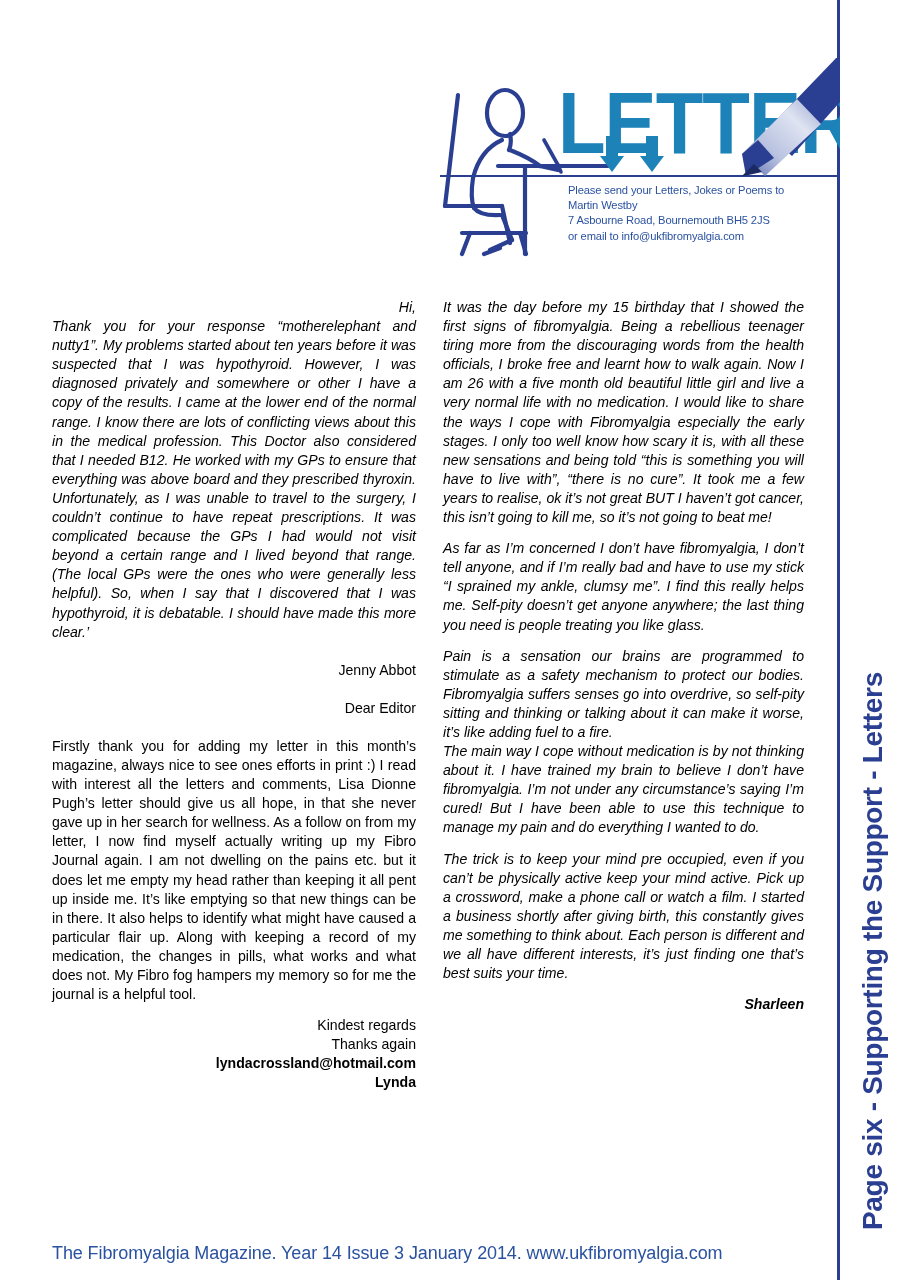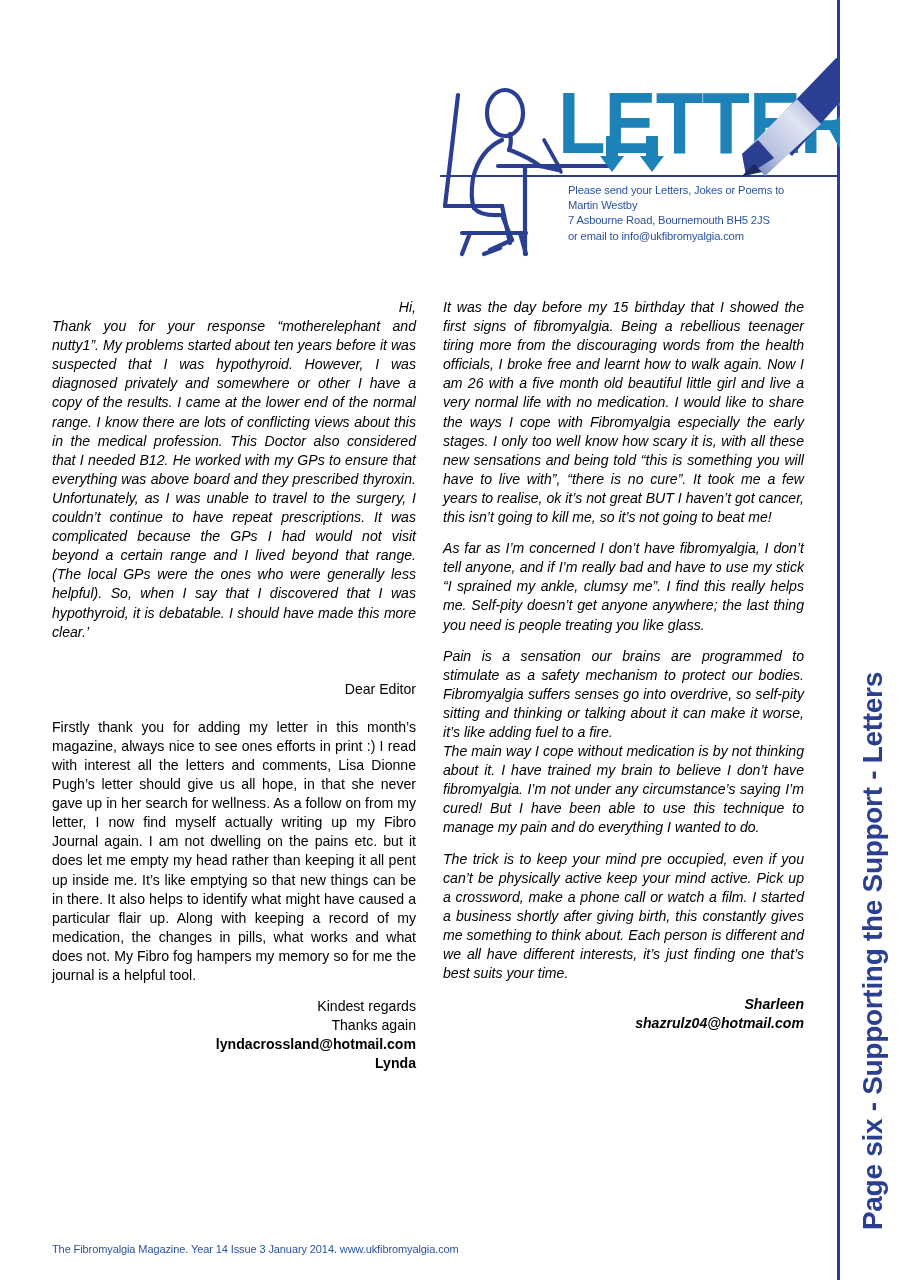--- a/index.html
+++ b/index.html
@@ -109,21 +109,21 @@
     white-space: nowrap;
     line-height: 1;
     padding-bottom: 48px;
   }
 
   
   .footer {
     position: absolute;
     left: 52px;
     top: 1243px;
-    font-size: 11px;
+    font-size: 18px;
     color: #2a52a0;
     letter-spacing: -0.1px;
     white-space: nowrap;
   }
 </style>
 </head>
 <body>
 
 <div id="page">
 
@@ -200,20 +200,21 @@
       <div>or email to info@ukfibromyalgia.com</div>
     </div>
   </div>
 
   <div class="col col-left">
 
     <div>
       <div class="p italic nojust">Hi,</div>
       <div class="p italic">Thank you for your response “motherelephant and nutty1”.  My problems started about ten years before it was suspected that I was hypothyroid. However, I was diagnosed privately and somewhere or other I have a copy of the results. I came at the lower end of the normal range. I know there are lots of conflicting views about this in the medical profession. This Doctor also considered that I needed B12. He worked with my GPs to ensure that everything was above board and they prescribed thyroxin. Unfortunately, as I was unable to travel to the surgery, I couldn’t continue to have repeat prescriptions. It was complicated because the GPs I had would not visit beyond a certain range and I lived beyond that range. (The local GPs were the ones who were generally less helpful). So, when I say that I discovered that I was hypothyroid, it is debatable. I should have made this more clear.’</div>
       <div class="gap"></div>
+      <div class="p sig nojust">Jenny Abbot</div>
     </div>
 
     <div class="gap"></div>
 
     <div>
       <div class="p nojust">Dear Editor</div>
       <div class="gap"></div>
       <div class="p">Firstly thank you for adding my letter in this month’s magazine, always nice to see ones efforts in print :) I read with interest all the letters and comments, Lisa Dionne Pugh’s letter should give us all hope, in that she never gave up in her search for wellness. As a follow on from my letter, I now find myself actually writing up my Fibro Journal again.  I am not dwelling on the pains etc. but it does let me empty my head rather than keeping it all pent up inside me.  It’s like emptying so that new things can be in there.  It also helps to identify what might have caused a particular flair up. Along with keeping a record of my medication, the changes in pills, what works and what does not. My Fibro fog hampers my memory so for me the journal is a helpful tool.</div>
       <div class="gap-s"></div>
       <div class="p sig nojust">Kindest regards</div>
@@ -228,21 +229,20 @@
       <div class="p italic">It was the day before my 15 birthday that I showed the first signs of fibromyalgia. Being a rebellious teenager tiring more from the discouraging words from the health officials, I broke free and learnt how to walk again. Now I am 26 with a five month old beautiful little girl and live a very normal life with no medication. I would like to share the ways I cope with Fibromyalgia especially the early stages. I only too well know how scary it is, with all these new sensations and being told “this is something you will have to live with”, “there is no cure”.  It took me a few years to realise, ok it’s not great BUT I haven’t got cancer, this isn’t going to kill me, so it’s not going to beat me!</div>
       <div class="gap-s"></div>
       <div class="p italic">As far as I’m concerned I don’t have fibromyalgia, I don’t tell anyone, and if I’m really bad and have to use my stick “I sprained my ankle, clumsy me”. I find this really helps me. Self-pity doesn’t get anyone anywhere; the last thing you need is people treating you like glass.</div>
       <div class="gap-s"></div>
       <div class="p italic">Pain is a sensation our brains are programmed to stimulate as a safety mechanism to protect our bodies. Fibromyalgia suffers senses go into overdrive, so self-pity sitting and thinking or talking about it can make it worse, it’s like adding fuel to a fire.</div>
       <div class="p italic">The main way I cope without medication is by not thinking about it. I have trained my brain to believe I don’t have fibromyalgia. I’m not under any circumstance’s saying I’m cured! But I have been able to use this technique to manage my pain and do everything I wanted to do.</div>
       <div class="gap-s"></div>
       <div class="p italic">The trick is to keep your mind pre occupied, even if you can’t be physically active keep your mind active. Pick up a crossword, make a phone call or watch a film. I started a business shortly after giving birth, this constantly gives me something to think about. Each person is different and we all have different interests, it’s just finding one that’s best suits your time.</div>
       <div class="gap-s"></div>
       <div class="p sig bi nojust">Sharleen</div>
-      <div class="p sig bi nojust">shazrulz04@hotmail.com</div>
     </div>
   </div>
 
   <div class="side-title">
     <span>Page six - Supporting the Support - Letters</span>
   </div>
 
   <div class="footer">The Fibromyalgia Magazine. Year 14  Issue 3 January 2014. www.ukfibromyalgia.com</div>
 
 </div>

